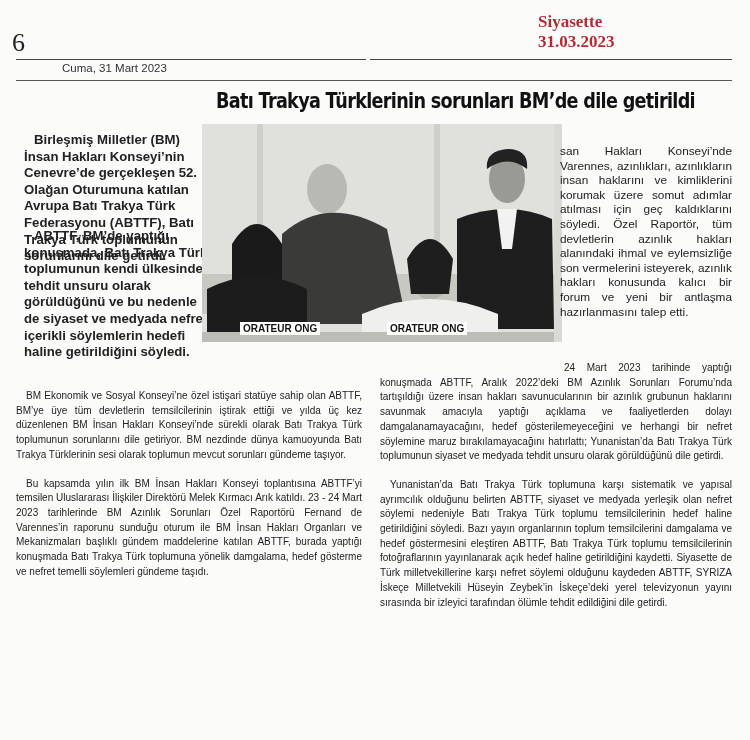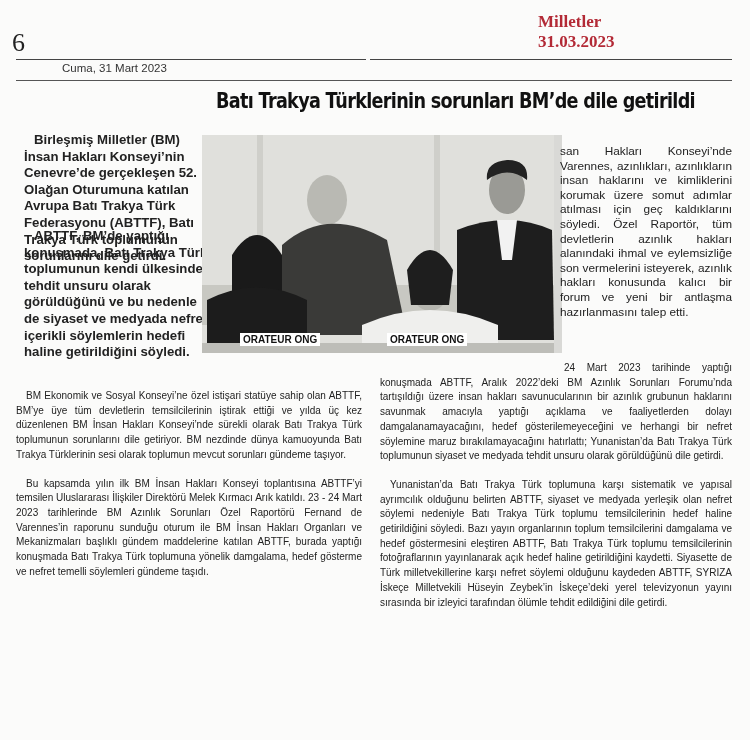--- a/index.html
+++ b/index.html
@@ -13,39 +13,39 @@
   .page-num { position:absolute; left:0; top:0; font-family:"Liberation Serif", serif; font-size:26px; color:#222; }
   .mast-title { position:absolute; left:30px; top:6px; font-family:"Liberation Serif", serif; font-size:20px; color:#333; letter-spacing:0.3px; white-space:nowrap; }
   .rule1 { position:absolute; left:16px; top:59px; width:350px; border-top:1px solid #444; }
   .rule1b { position:absolute; left:370px; top:59px; width:362px; border-top:1px solid #444; }
   .date-line { position:absolute; left:62px; top:62px; font-size:11.5px; color:#333; }
   .rule2 { position:absolute; left:16px; top:80px; width:716px; border-top:1px solid #555; }
   .stamp { position:absolute; left:538px; top:12px; font-family:"Liberation Serif", serif; font-weight:bold; color:#b32a36; font-size:17px; line-height:20px; }
   .headline { position:absolute; left:216px; top:89px; font-family:"DejaVu Sans", sans-serif; font-weight:bold; font-size:20.5px; letter-spacing:-0.8px; transform:scaleX(0.86); transform-origin:left top; white-space:nowrap; color:#111; }
   .lead { position:absolute; left:24px; width:188px; font-weight:bold; font-size:13.2px; line-height:16.6px; color:#222; }
   .lead p { margin:0; text-indent:10px; }
-  .photo { position:absolute; left:202px; top:135px; width:360px; height:218px; background:#d9d9d6; overflow:hidden; }
+  .photo { position:absolute; left:202px; top:124px; width:360px; height:218px; background:#d9d9d6; overflow:hidden; }
   .body-col { position:absolute; font-size:10px; line-height:14.7px; text-align:justify; color:#222; }
   .body-col p { margin:14px 0 6px 0; text-indent:10px; }
   .body-col p.noindent { text-indent:0; }
   .caption-label { position:absolute; background:#fff; font-weight:bold; font-size:10px; color:#111; padding:1px 3px; }
 </style>
 </head>
 <body>
 
 <div class="masthead">
   <span class="page-num">6</span>
 </div>
 <div class="rule1"></div>
 <div class="rule1b"></div>
 <div class="date-line">Cuma, 31 Mart 2023</div>
 <div class="rule2"></div>
 
 <div class="stamp">
-  <div>Milletler</div>
+  <div>Siyasette</div>
   <div>31.03.2023</div>
 </div>
 
 <div class="headline">Batı Trakya Türklerinin sorunları BM’de dile getirildi</div>
 
 <div class="lead" style="top:100px;margin-top:32px;">
   <p>Birleşmiş Milletler (BM) İnsan Hakları Konseyi’nin Cenevre’de gerçekleşen 52. Olağan Oturumuna katılan Avrupa Batı Trakya Türk Federasyonu (ABTTF), Batı Trakya Türk toplumunun sorunlarını dile getirdi.</p>
 </div>
 <div class="lead" style="top:228px;">
   <p>ABTTF, BM’de yaptığı konuşmada, Batı Trakya Türk toplumunun kendi ülkesinde tehdit unsuru olarak görüldüğünü ve bu nedenle de siyaset ve medyada nefret içerikli söylemlerin hedefi haline getirildiğini söyledi.</p>

